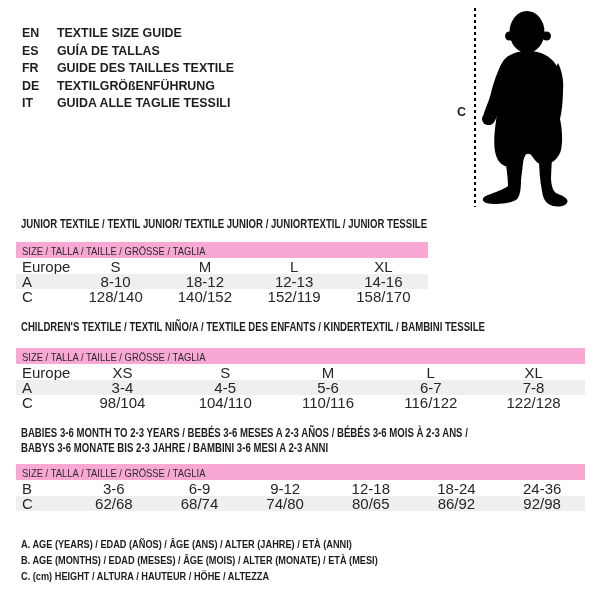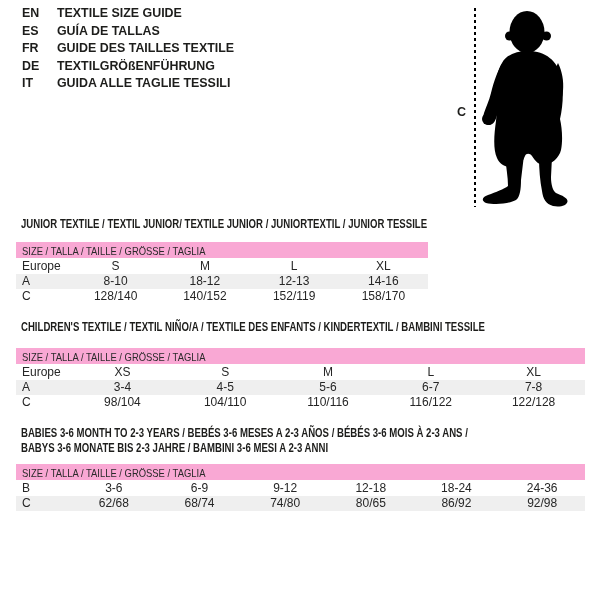--- a/index.html
+++ b/index.html
@@ -1,21 +1,21 @@
 <!DOCTYPE html>
 <html><head>
 <meta charset="utf-8">
 <style>
   html,body { margin:0; padding:0; background:#fff; }
   .frame {
     position:relative; width:600px; height:600px; background:#ffffff;
     font-family:"Liberation Sans", sans-serif; color:#1d1d1b; overflow:hidden;
   }
   
-  .lang-list { position:absolute; left:22px; top:4px; }
+  .lang-list { position:absolute; left:22px; top:24px; }
   .lang-row { display:flex; font-weight:bold; font-size:13.5px; line-height:17.5px;
               white-space:nowrap; transform:scaleX(.92); transform-origin:0 50%; }
   .lang-code { width:38px; flex:0 0 38px; }
   
   .measure-line { position:absolute; left:474px; top:8px; width:2px; height:199px;
     background:repeating-linear-gradient(to bottom,#000 0 3px,transparent 3px 6px); }
   .figure-label { position:absolute; left:457px; top:105px; font-weight:bold; font-size:12.5px; }
   .baby-svg { position:absolute; left:478px; top:7px; }
   
   .sec-title { position:absolute; left:21px; font-weight:bold; font-size:12px;
@@ -24,21 +24,21 @@
   
   .tbl { position:absolute; left:16px; }
   .tbl1 { top:242px; width:412px; }
   .tbl2 { top:348px; width:569px; }
   .tbl3 { top:464px; width:569px; }
   .size-bar { height:16px; line-height:16px; background:#f9a8d4; padding-left:6px;
               margin-bottom:1px; color:#2a2a2a; }
   .size-bar span { display:inline-block; font-size:11.5px; white-space:nowrap;
                    transform:scaleX(.82); transform-origin:0 50%; }
   table { border-collapse:collapse; table-layout:fixed; width:100%; }
-  td { height:15px; line-height:15px; padding:0; font-size:12px; color:#262626;
+  td { height:15px; line-height:15px; padding:0; font-size:15px; color:#262626;
        text-align:center; vertical-align:middle; overflow:hidden; }
   td.rowlabel { text-align:left; padding-left:6px; }
   tr.shaded { background:#efefef; }
   col.first { width:55px; }
   
   .footnotes { position:absolute; left:21px; top:536px; }
   .footnote { font-weight:bold; font-size:11.5px; line-height:16px; white-space:nowrap;
               transform:scaleX(.8); transform-origin:0 50%; }
 </style>
 </head>
@@ -207,14 +207,19 @@
         <td>68/74</td>
         <td>74/80</td>
         <td>80/65</td>
         <td>86/92</td>
         <td>92/98</td>
       </tr>
     </tbody>
       </table>
   </div>
 
+  <div class="footnotes">
+    <div class="footnote">A. AGE (YEARS) / EDAD (AÑOS) / ÂGE (ANS) / ALTER (JAHRE) / ETÀ (ANNI)</div>
+    <div class="footnote">B. AGE (MONTHS) / EDAD (MESES) / ÂGE (MOIS) / ALTER (MONATE) / ETÀ (MESI)</div>
+    <div class="footnote">C. (cm) HEIGHT / ALTURA / HAUTEUR / HÖHE / ALTEZZA</div>
+  </div>
 
 </div>
 
 </body></html>

